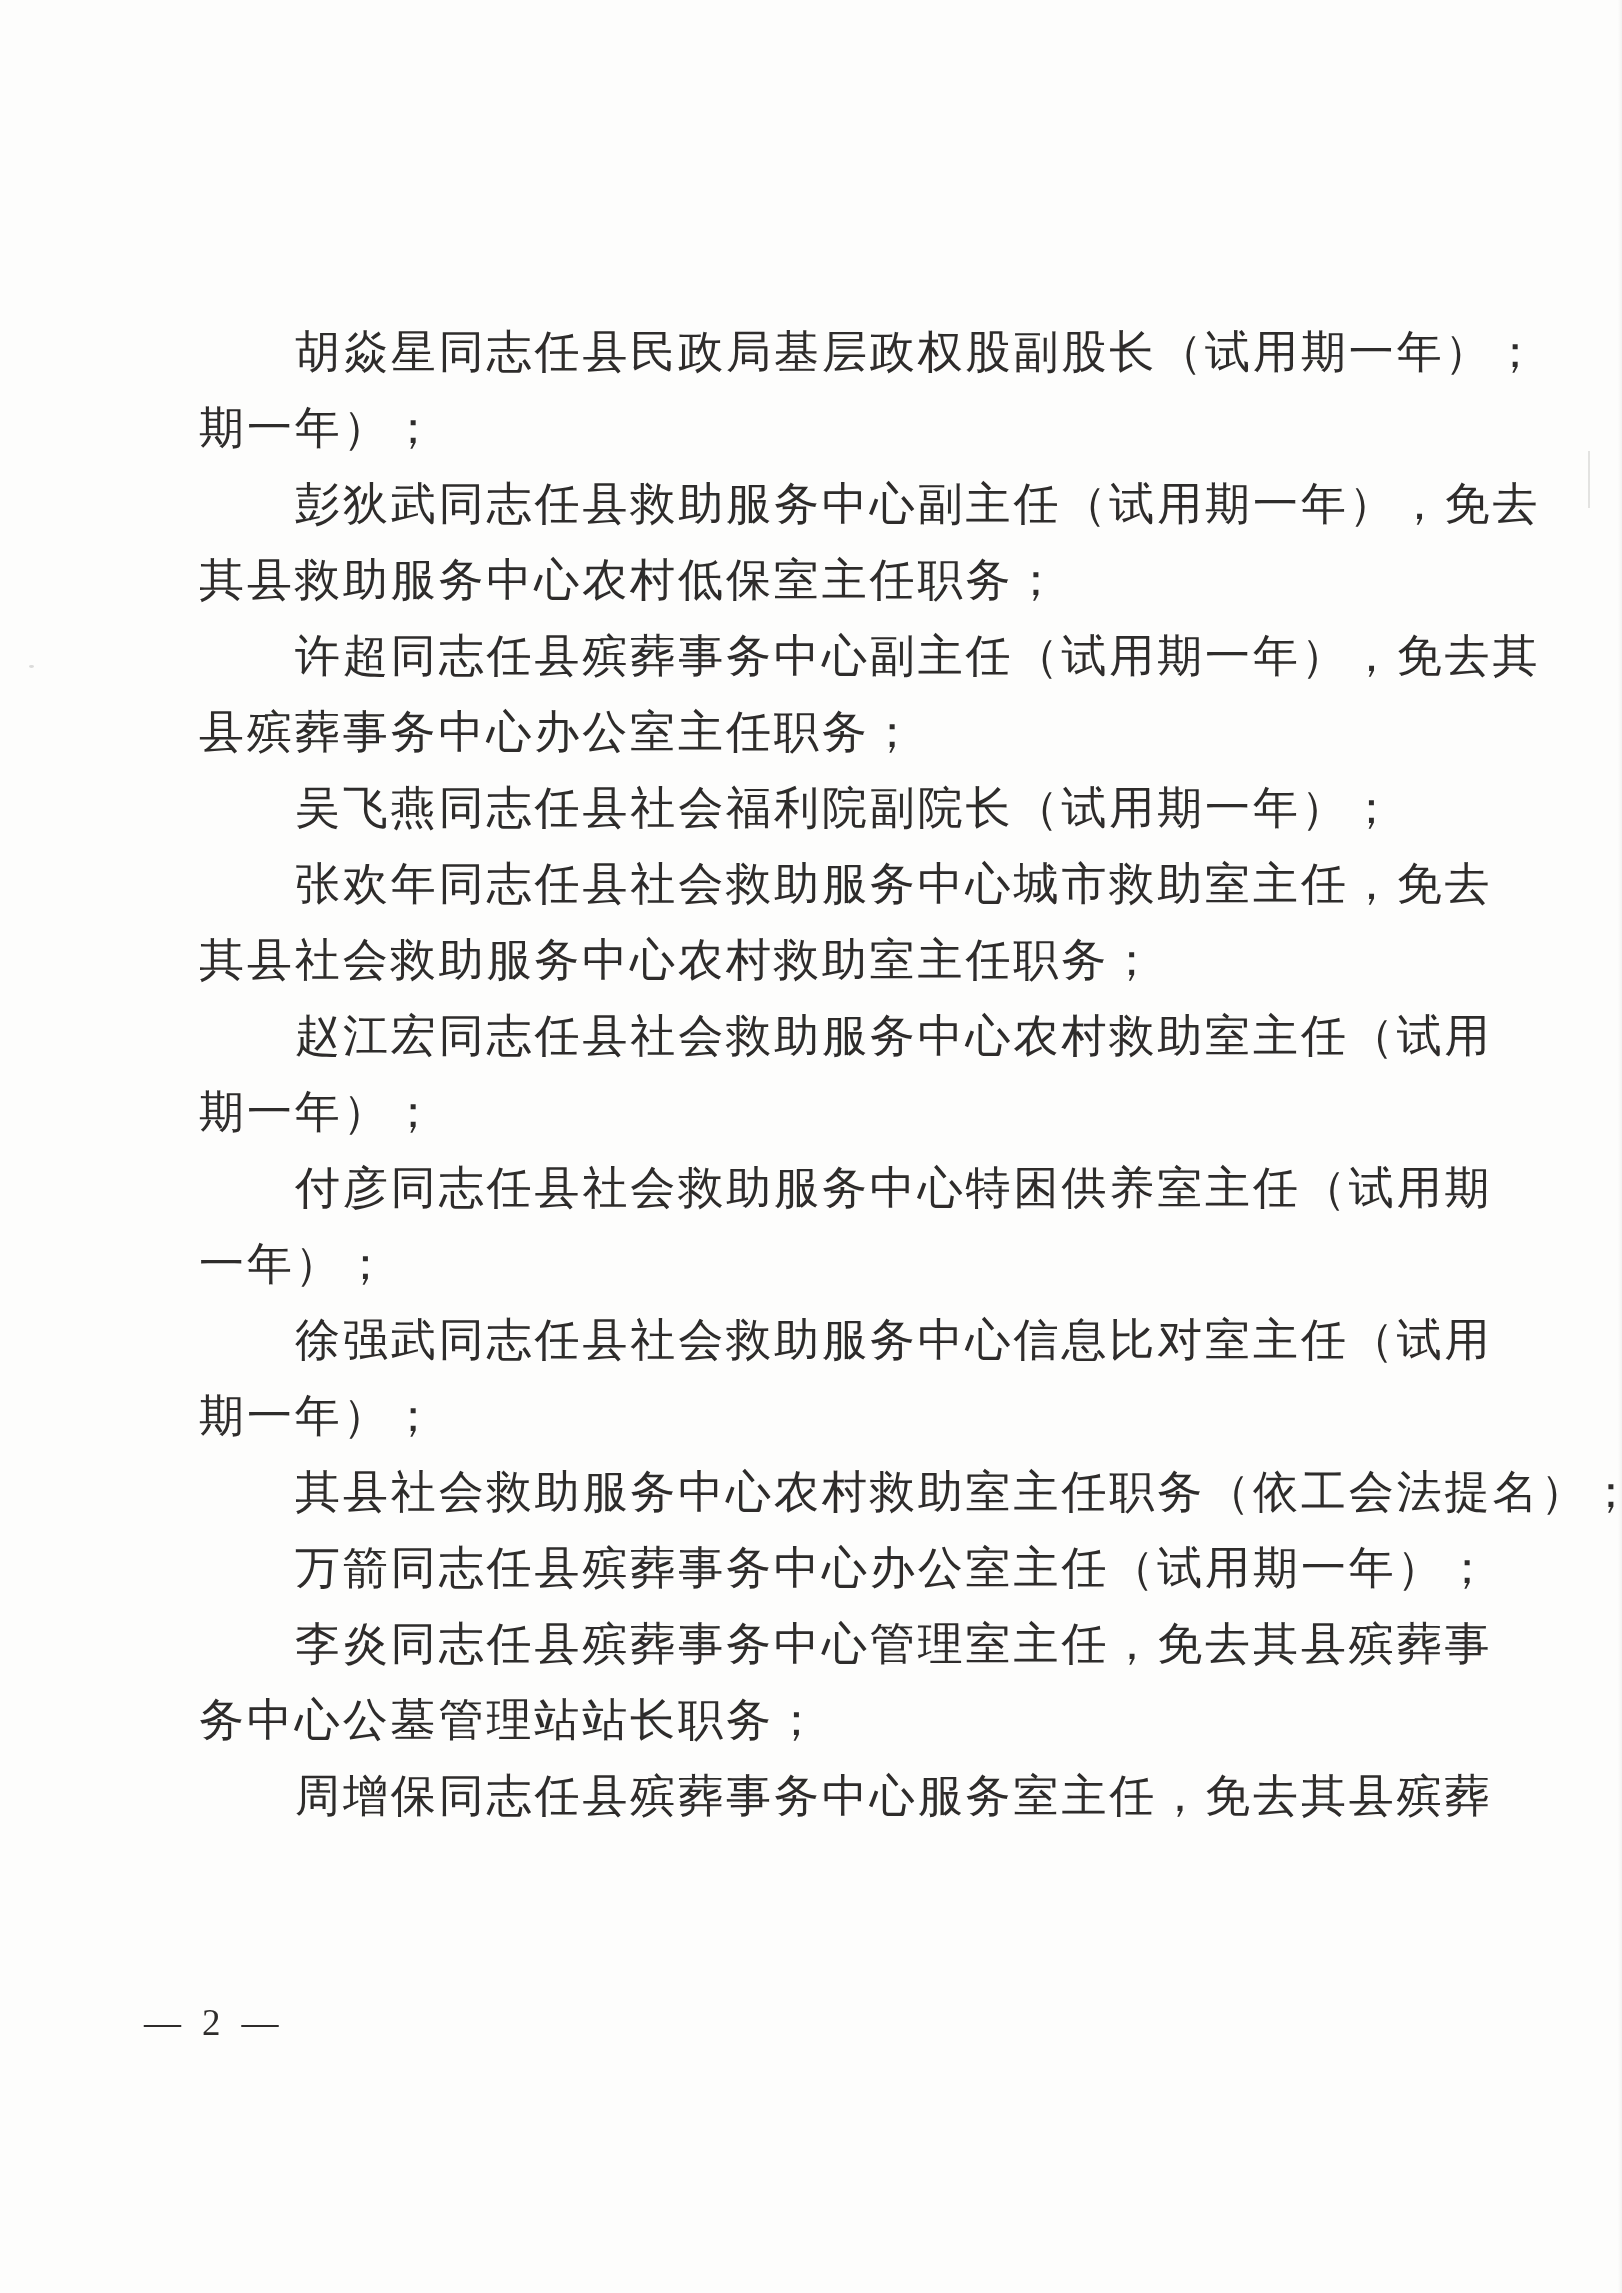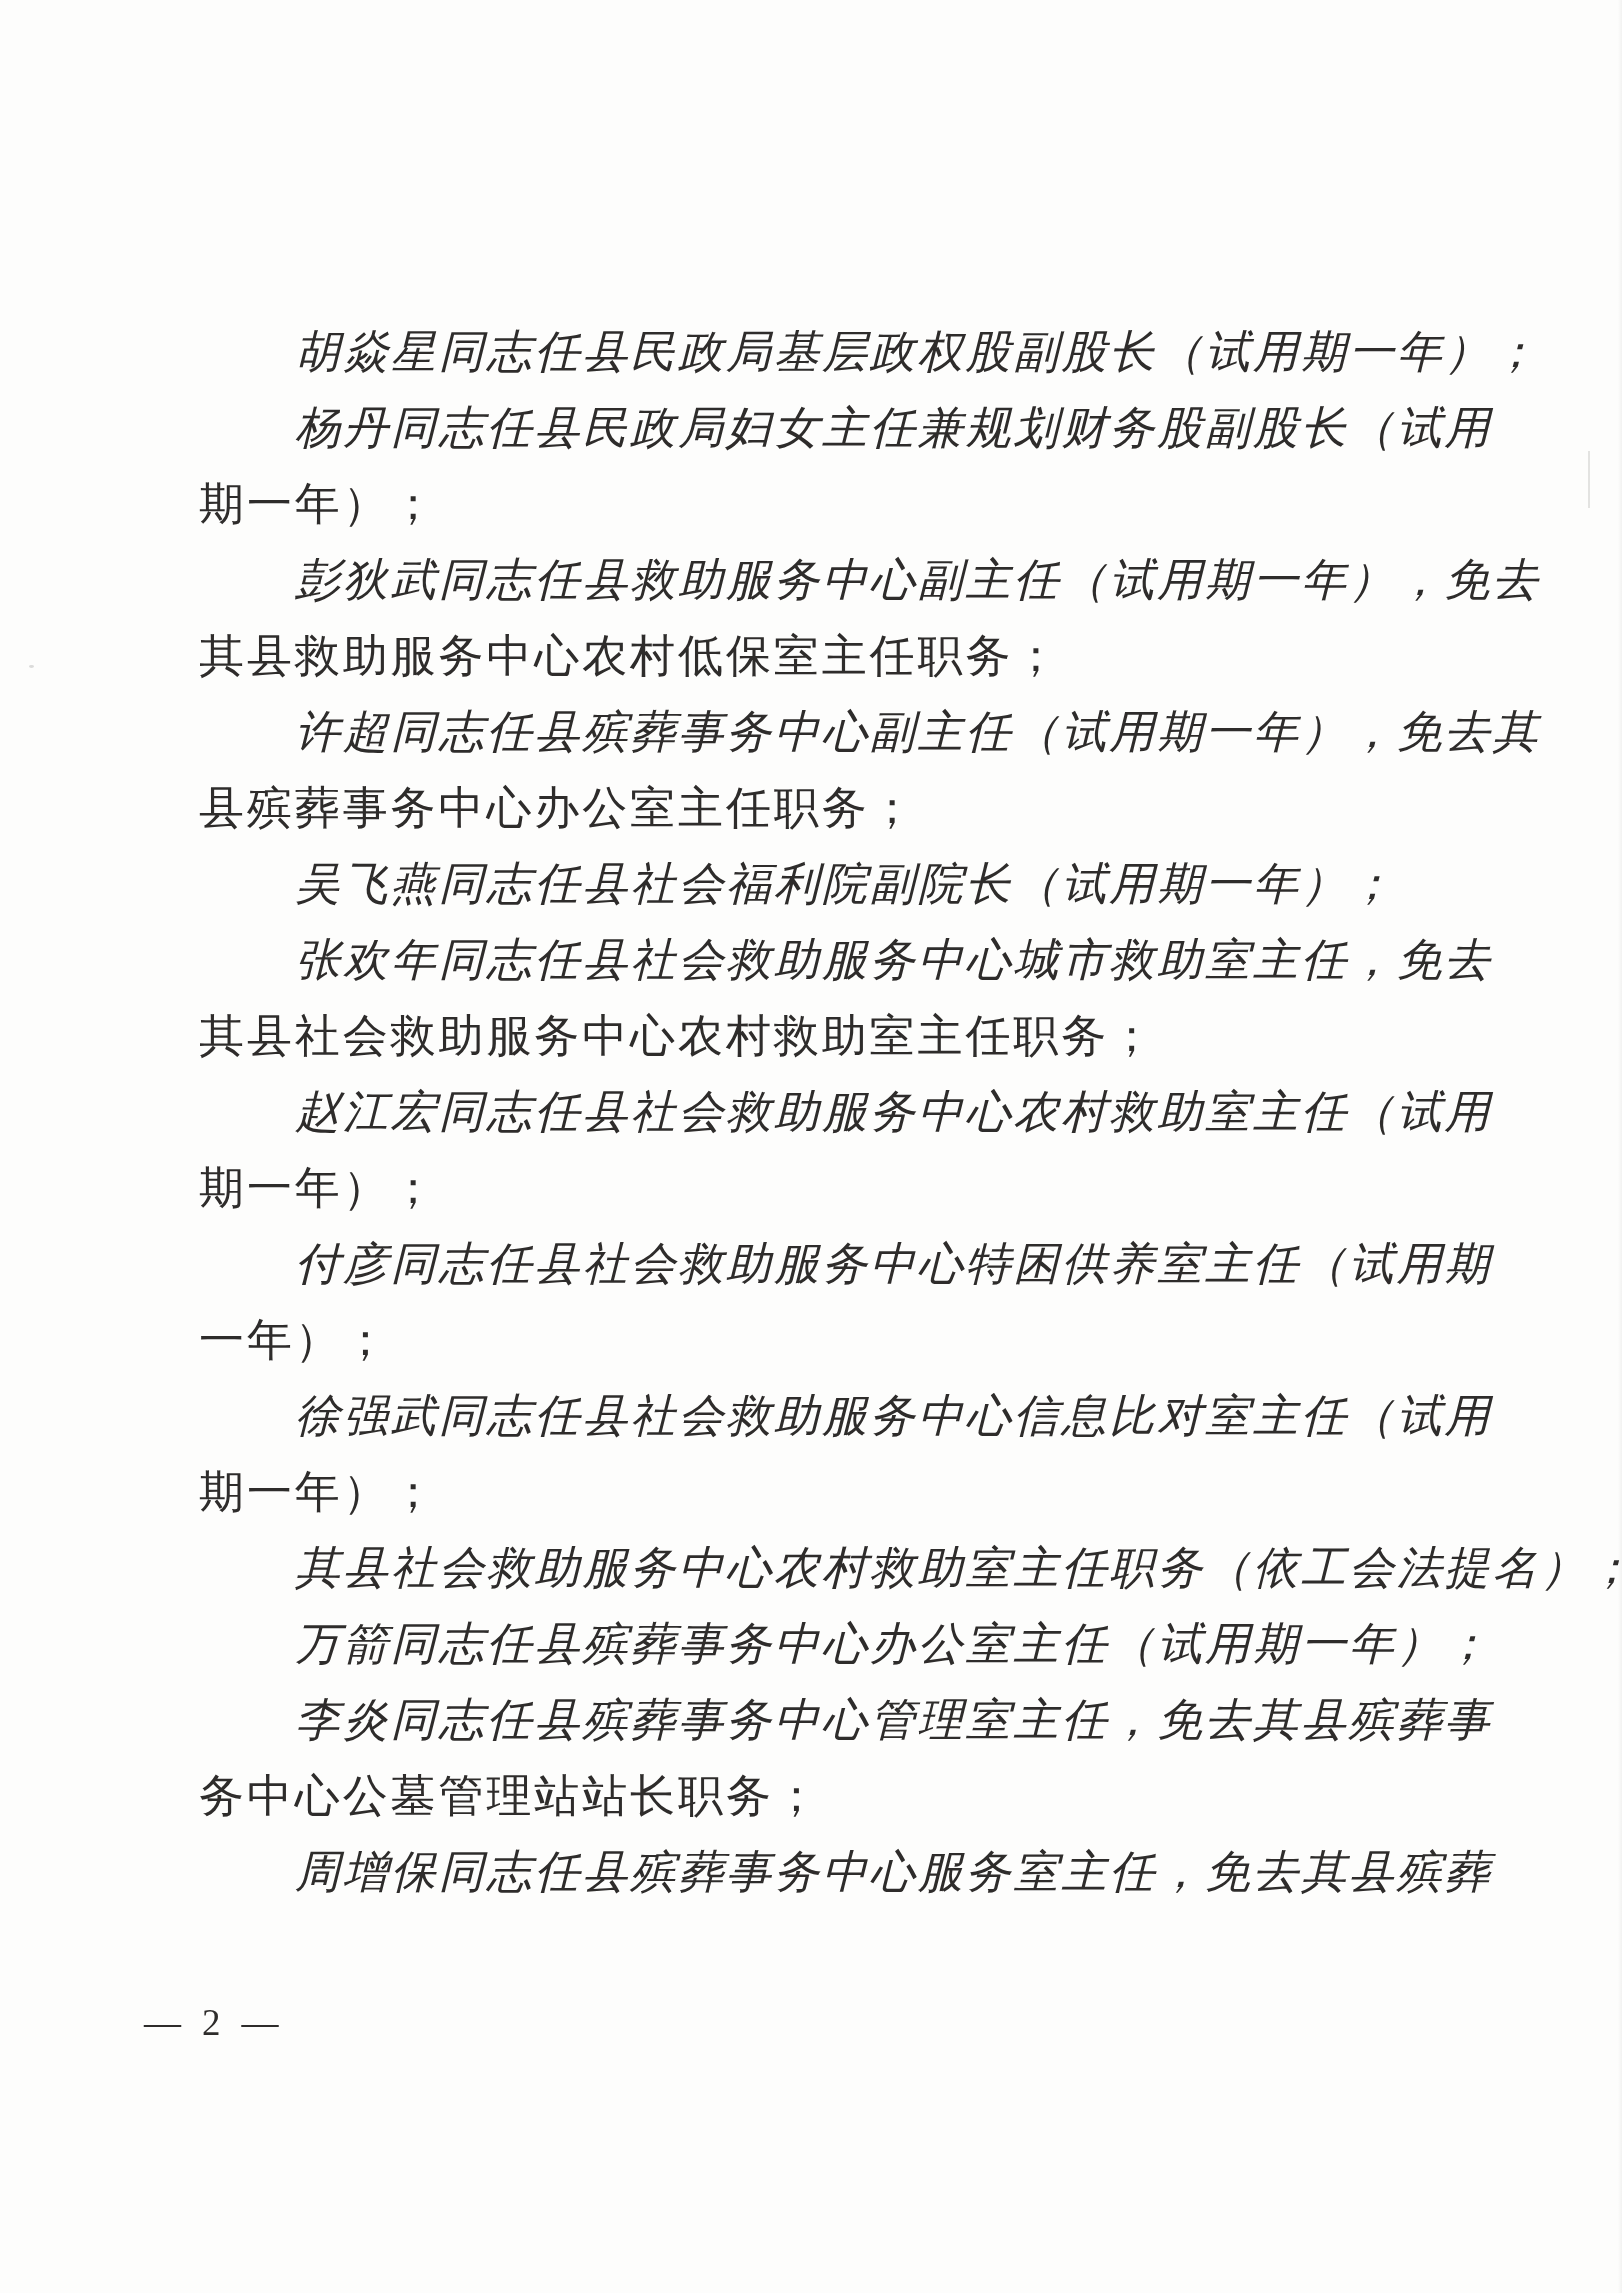--- a/index.html
+++ b/index.html
@@ -53,42 +53,40 @@
     height: 76px;
     line-height: 76px;
     font-size: 45px;
     letter-spacing: 2.9px;
     color: #2e2c2b;
     font-weight: 400;
     white-space: nowrap;
   }
   .line.indent {
     padding-left: 96px;
-    font-style: italic;
   }
   .footer {
     position: absolute;
     left: 144px;
     top: 2001px;
     font-size: 37px;
     letter-spacing: 5.9px;
     color: #2e2c2b;
   }
 </style>
 </head>
 <body>
 
 <div class="page">
   <div class="edge-right"></div>
   <div class="mark-right"></div>
   <div class="speck-left"></div>
 
   <div class="textblock" id="lines">
       <p class="line indent">胡焱星同志任县民政局基层政权股副股长（试用期一年）；</p>
-      <p class="line indent">杨丹同志任县民政局妇女主任兼规划财务股副股长（试用</p>
       <p class="line">期一年）；</p>
       <p class="line indent">彭狄武同志任县救助服务中心副主任（试用期一年），免去</p>
       <p class="line">其县救助服务中心农村低保室主任职务；</p>
       <p class="line indent">许超同志任县殡葬事务中心副主任（试用期一年），免去其</p>
       <p class="line">县殡葬事务中心办公室主任职务；</p>
       <p class="line indent">吴飞燕同志任县社会福利院副院长（试用期一年）；</p>
       <p class="line indent">张欢年同志任县社会救助服务中心城市救助室主任，免去</p>
       <p class="line">其县社会救助服务中心农村救助室主任职务；</p>
       <p class="line indent">赵江宏同志任县社会救助服务中心农村救助室主任（试用</p>
       <p class="line">期一年）；</p>

